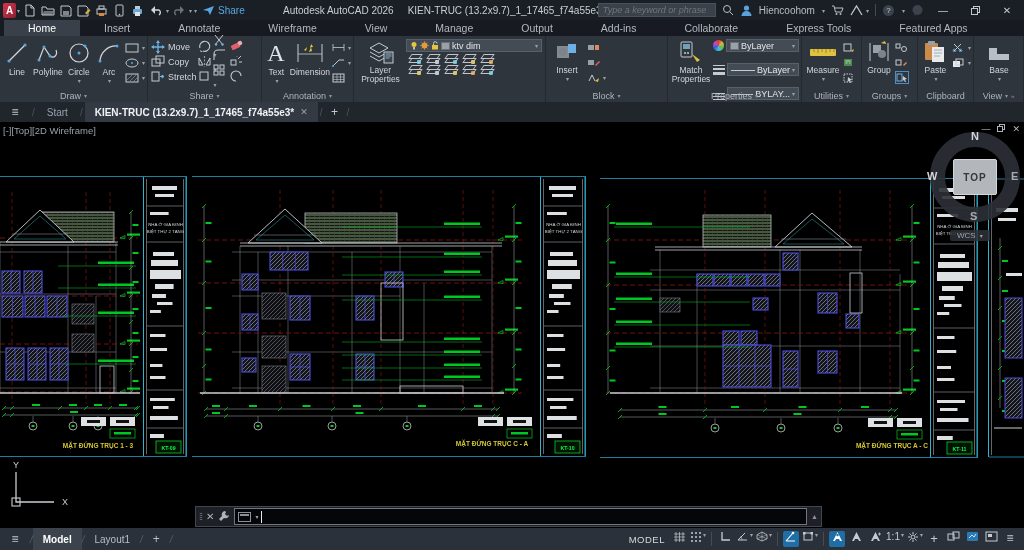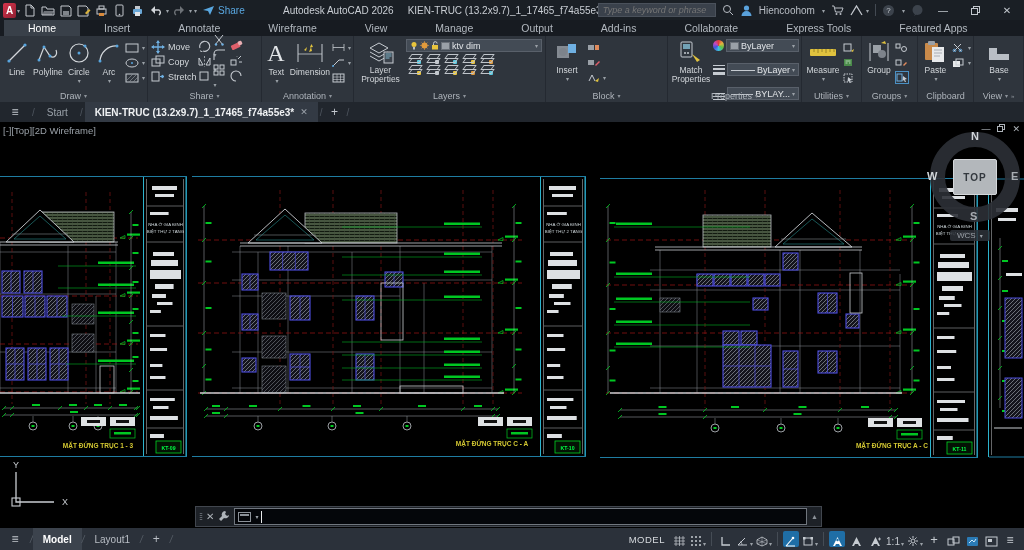--- a/index.html
+++ b/index.html
@@ -81,21 +81,21 @@
   #caret{width:1px;height:12px;background:#e8eaec;animation:blink 1s steps(1) infinite}
   @keyframes blink{50%{opacity:0}}
   .cmdup{color:#8b9198;font-size:7px}
 
   
   #statusbar{position:absolute;left:0;top:528px;width:1024px;height:22px;background:#2b313a;display:flex;align-items:center;font-size:10px;color:#b9bec5}
   .mtab{padding:0 10px;height:22px;display:flex;align-items:center}
   .mtab.active{background:#3c434d;color:#fff;font-weight:bold}
   .slash{color:#565d66;font-style:italic}
   #sbright{margin-left:auto;display:flex;align-items:center;gap:3px;padding-right:6px}
-  .sic{min-width:16px;height:16px;display:flex;align-items:flex-end;justify-content:center;color:#c6cbd1;border-radius:2px;gap:1px}
+  .sic{min-width:16px;height:16px;display:flex;align-items:flex-start;justify-content:center;color:#c6cbd1;border-radius:2px;gap:1px}
   .sic.on{background:#1f6ea6;color:#fff}
   .sic .caret{margin-left:0}
   .ssep{width:1px;height:14px;background:#454c55;margin:0 2px}
   .sbadge{font-size:9.5px;color:#d6dade;letter-spacing:.5px;margin-right:3px}
 </style>
 </head>
 <body>
 
 <div id="app">
 
@@ -490,24 +490,20 @@
               </span>
             <span class="lyr">
                 <i class="dot" style="background:#e09a3c"></i>
               </span>
             <span class="lyr">
                 <i class="dot" style="background:#58c8e0"></i>
               </span>
           </div>
         </div>
       </div>
-      <div class="plabel">
-          <span>Layers</span>
-          <span class="pcaret">▾</span>
-        </div>
     </div>
 
     <div class="panel" style="width:122px">
       <div class="pbody">
         <div class="bigbtn" style="width:36px">
           <svg width="26" height="24">
               <path d="M3 6h12v12H3z" fill="#9aa0a7" opacity=".8"></path>
               <circle cx="9" cy="12" r="4" fill="#7d838b"></circle>
               <path d="M14 4h8v9h-8z" fill="#6fb0e2"></path>
               <path d="M14 4l4 4" stroke="#6fb0e2"></path>

